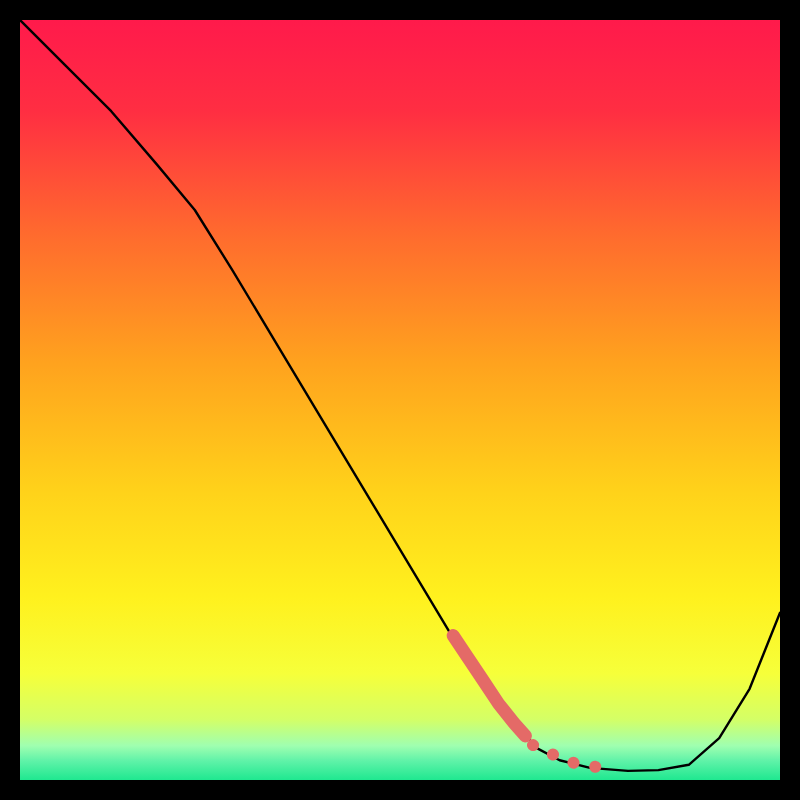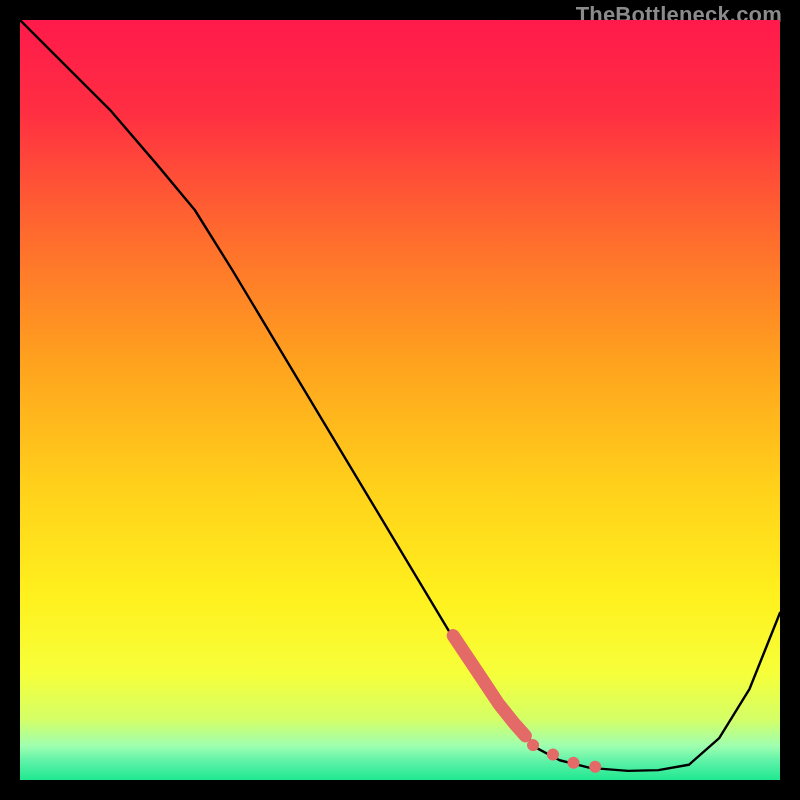--- a/index.html
+++ b/index.html
@@ -31,21 +31,20 @@
     font-size: 22px;
     font-weight: 600;
     color: #8b8b8b;
     letter-spacing: 0.2px;
   }
   svg { display: block; }
 </style>
 </head>
 <body>
 <div class="stage">
-  <div class="watermark">TheBottleneck.com</div>
 
   <svg class="plot" viewBox="0 0 760 760" preserveAspectRatio="none">
     <defs>
       <linearGradient id="heat" x1="0" y1="0" x2="0" y2="1">
 
       <stop offset="0%" stop-color="#ff1a4b"></stop>
           <stop offset="12%" stop-color="#ff2e42"></stop>
           <stop offset="28.000000000000004%" stop-color="#ff6a2e"></stop>
           <stop offset="45%" stop-color="#ffa21e"></stop>
           <stop offset="62%" stop-color="#ffd21a"></stop>

